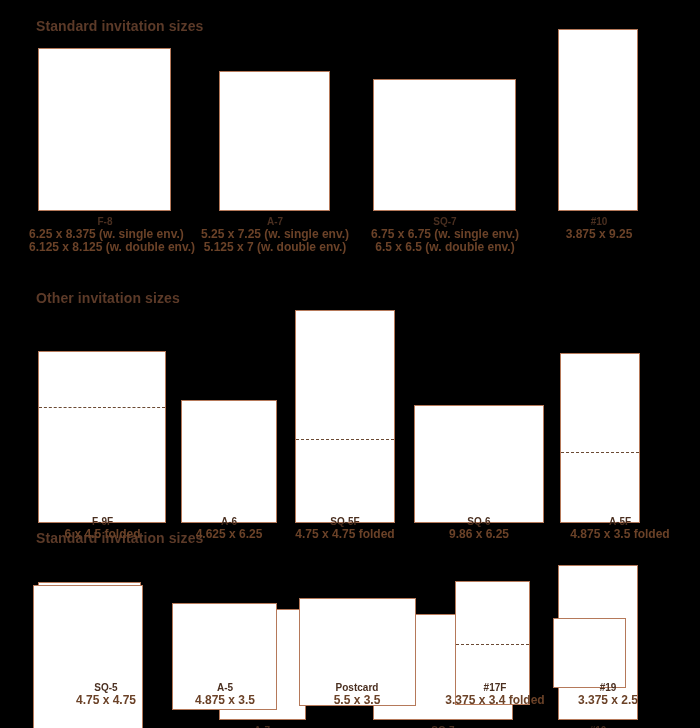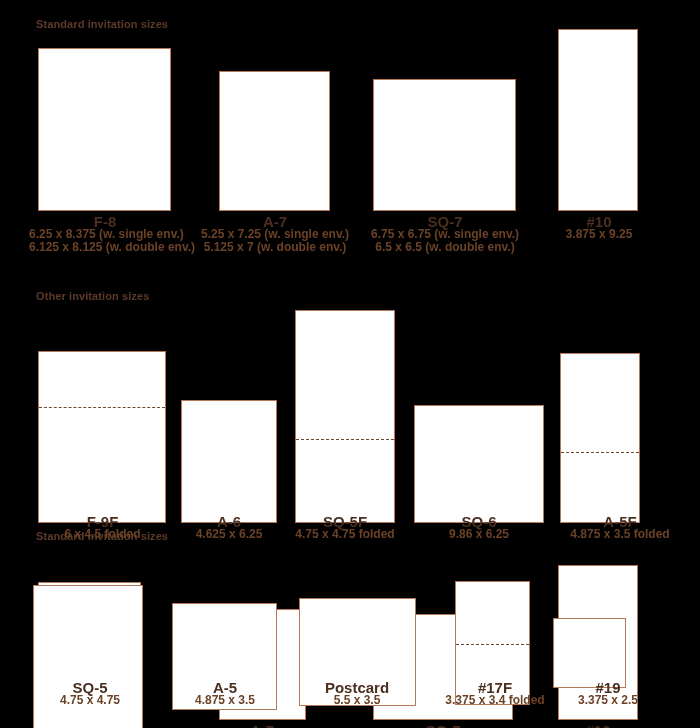--- a/index.html
+++ b/index.html
@@ -9,21 +9,21 @@
     overflow:hidden;position:relative;
   }
   #stage{position:relative;width:700px;height:728px;background:#000;overflow:hidden;}
 
   
   .diagram{position:absolute;left:0;top:0;width:700px;}
 
   .section-title{
     position:absolute;
     color:#5c3a28;
-    font-size:11px;
+    font-size:14px;
     font-weight:bold;
     letter-spacing:.1px;
     white-space:nowrap;
     font-family:"Liberation Sans", sans-serif;
   }
 
   .card{
     position:absolute;
     background:#ffffff;
     border:1.2px solid #b5795a;
@@ -39,21 +39,21 @@
   .lbl{
     position:absolute;
     text-align:center;
     color:#5c3a28;
     line-height:13px;
     white-space:nowrap;
     font-family:"Liberation Sans", sans-serif;
   }
   .lbl .name{
     display:block;
-    font-size:15px;
+    font-size:10px;
     font-weight:bold;
     color:#4a2f20;
   }
   .lbl .dim{
     display:block;
     font-size:12px;
     font-weight:bold;
     color:#6b4228;
   }
 </style>
@@ -127,21 +127,21 @@
     </div>
 
     <div class="card" style="left:33px;top:317px;width:110px;height:144px"></div>
     <div class="card" style="left:172px;top:335px;width:105px;height:107px"></div>
     <div class="card" style="left:299px;top:330px;width:117px;height:108px"></div>
     <div class="card" style="left:455px;top:313px;width:75px;height:124px">
       <div class="fold" style="top:62px"></div>
     </div>
     <div class="card" style="left:553px;top:350px;width:73px;height:70px"></div>
 
-    <div class="lbl" style="left:30px;top:413px;width:120px">
+    <div class="lbl" style="left:46px;top:413px;width:120px">
       <span class="name">SQ-5</span>
       <span class="dim">4.75 x 4.75</span>
     </div>
     <div class="lbl" style="left:165px;top:413px;width:120px">
       <span class="name">A-5</span>
       <span class="dim">4.875 x 3.5</span>
     </div>
     <div class="lbl" style="left:297px;top:413px;width:120px">
       <span class="name">Postcard</span>
       <span class="dim">5.5 x 3.5</span>

